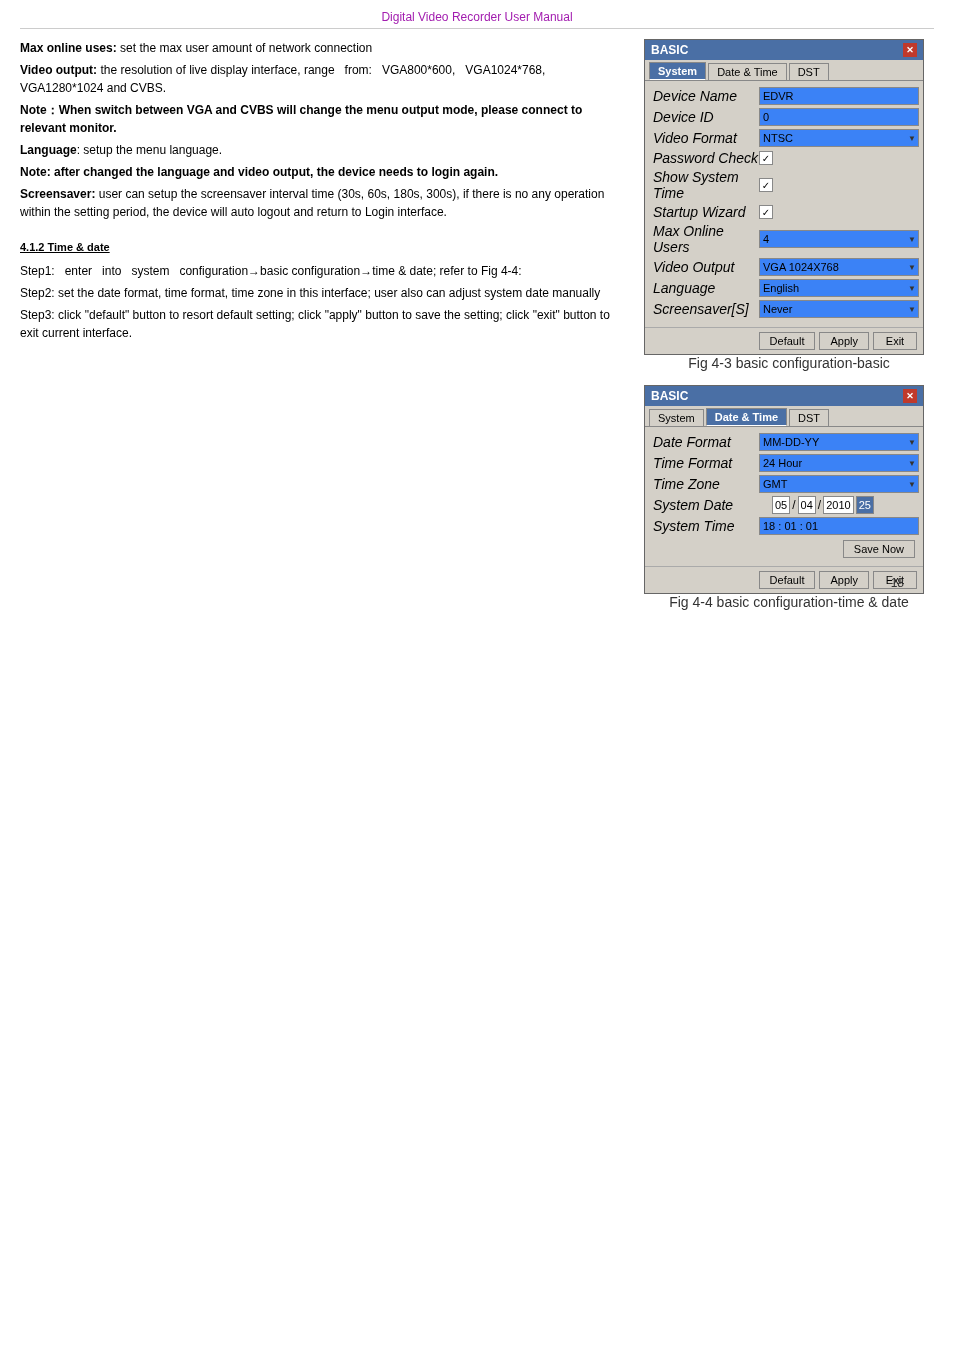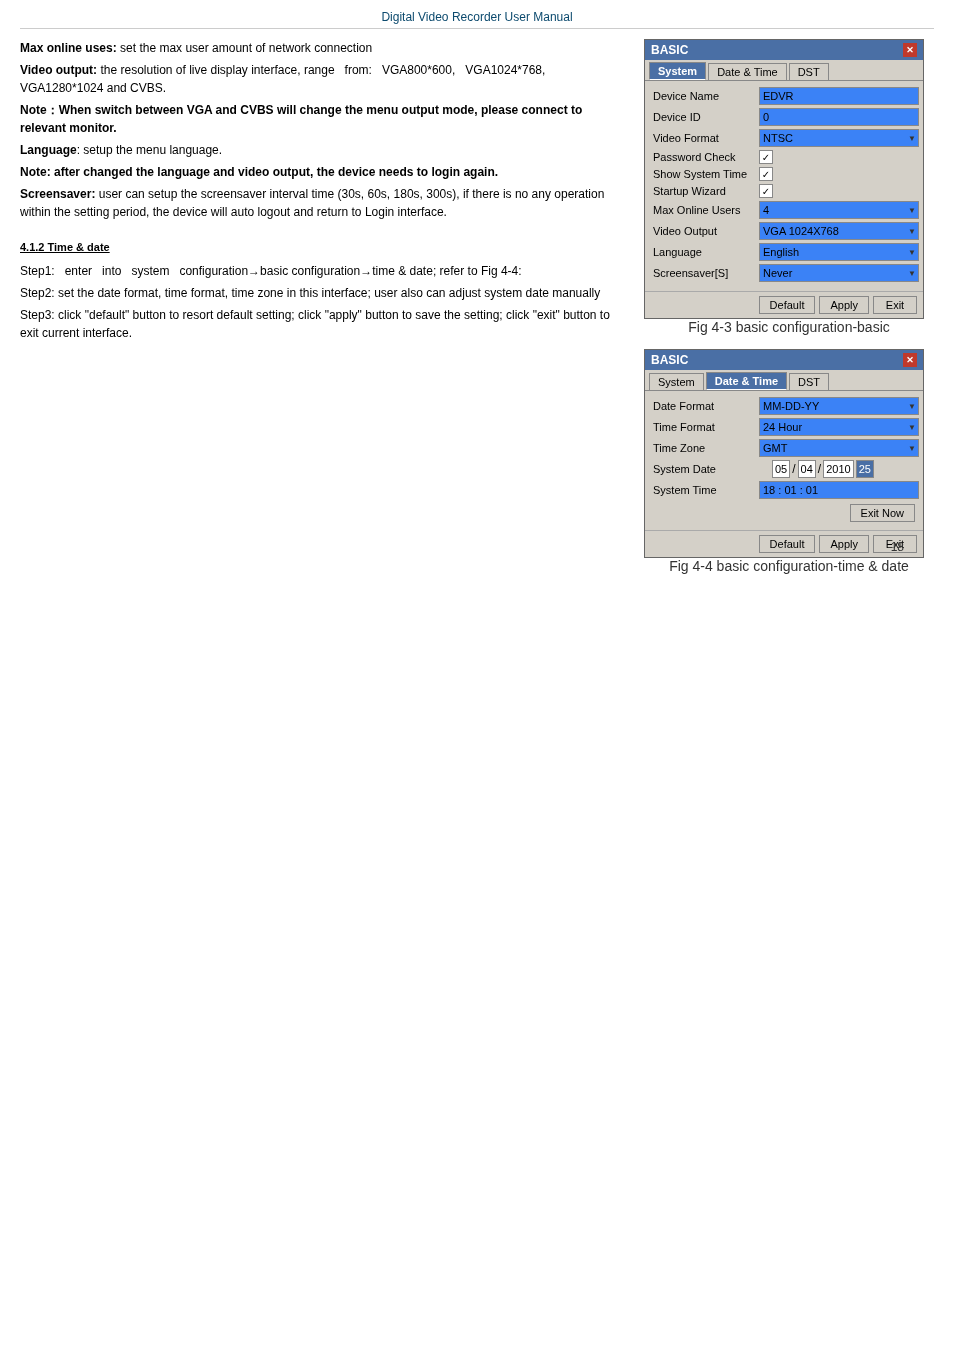--- a/index.html
+++ b/index.html
@@ -8,21 +8,21 @@
       font-size: 12px;
       background: #fff;
       color: #000;
       width: 954px;
       min-height: 1350px;
       padding: 10px 20px;
     }
     .page-header {
       text-align: center;
       font-size: 12px;
-      color: #0c4a6e;
+      color: #a21caf;
       margin-bottom: 10px;
       border-bottom: 1px solid #ccc;
       padding-bottom: 4px;
     }
     .content-area {
       display: flex;
       gap: 20px;
       margin-top: 8px;
     }
     .left-column {
@@ -107,23 +107,24 @@
       padding: 6px 4px;
       background: #d4d0c8;
     }
     .dialog-row {
       display: flex;
       align-items: center;
       margin-bottom: 3px;
     }
     .dialog-label {
       width: 110px;
-      font-size: 11px;
+      font-size: 14px;
       color: #000;
       padding-left: 4px;
+      font-style: italic;
     }
     .dialog-value {
       flex: 1;
       background: #3b82f6;
       border: 1px solid #888;
       padding: 1px 3px;
       font-size: 11px;
       height: 18px;
       display: flex;
       align-items: center;
@@ -342,21 +343,21 @@
                 <span>/</span>
                 <span class="date-part">2010</span>
                 <span class="date-part highlighted">25</span>
               </div>
             </div>
             <div class="dialog-row">
               <div class="dialog-label">System Time</div>
               <div class="dialog-value">18 : 01 : 01</div>
             </div>
             <div class="save-now-row">
-              <button class="save-now-btn">Exit Now</button>
+              <button class="save-now-btn">Save Now</button>
             </div>
           </div>
           <div class="dialog-footer">
             <button class="dialog-btn">Default</button>
             <button class="dialog-btn">Apply</button>
             <button class="dialog-btn">Exit</button>
           </div>
         </div>
         <div class="dialog-caption">Fig 4-4 basic configuration-time &amp; date</div>
       </div>

